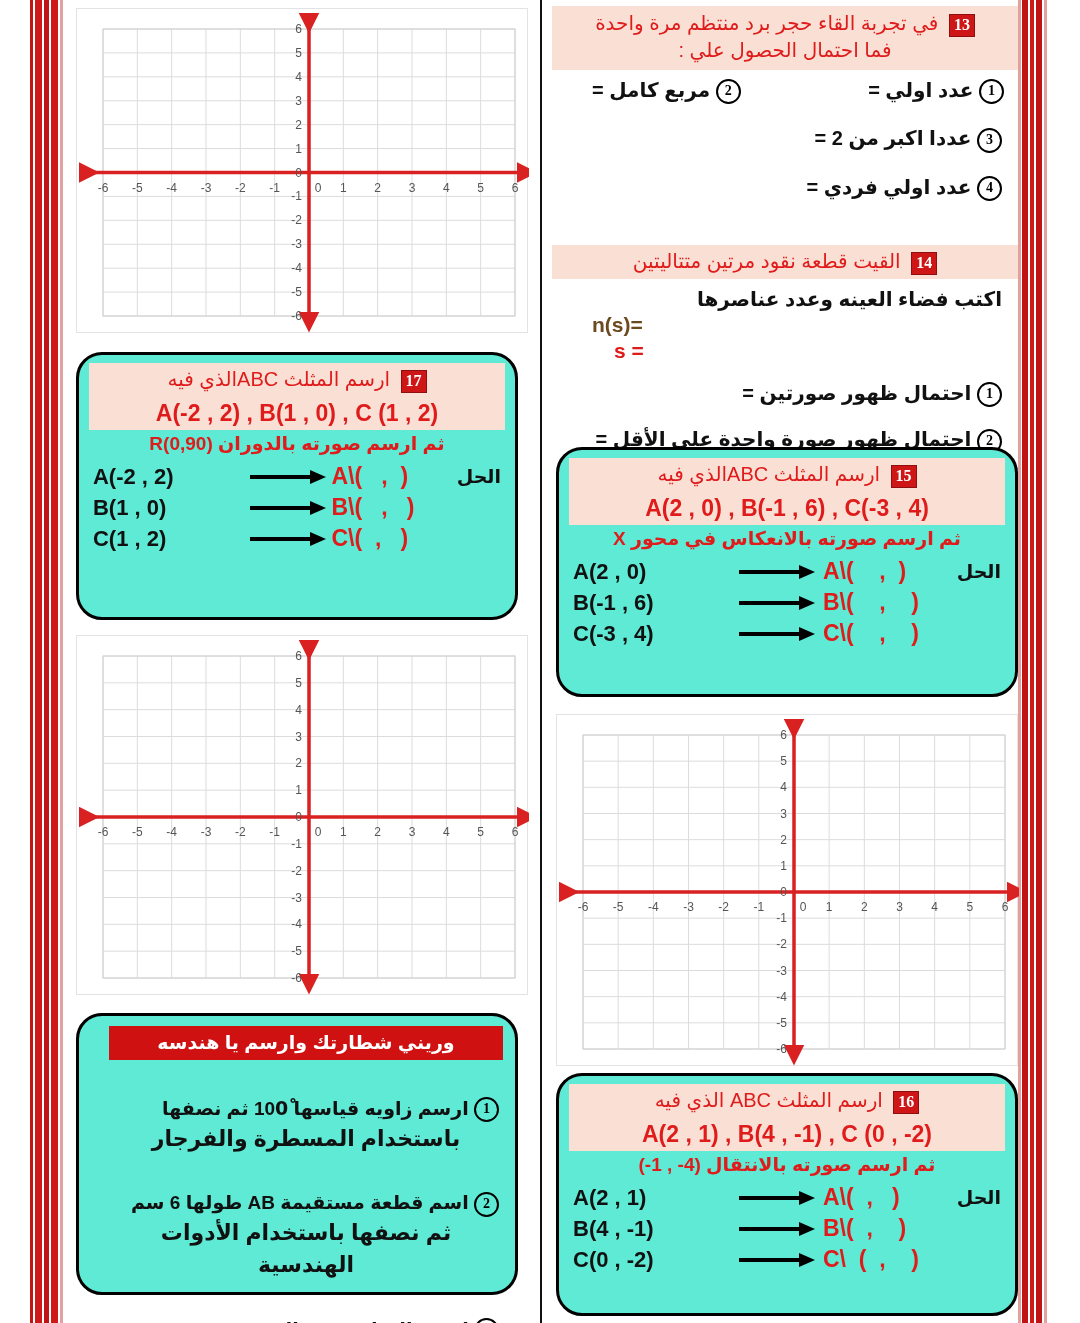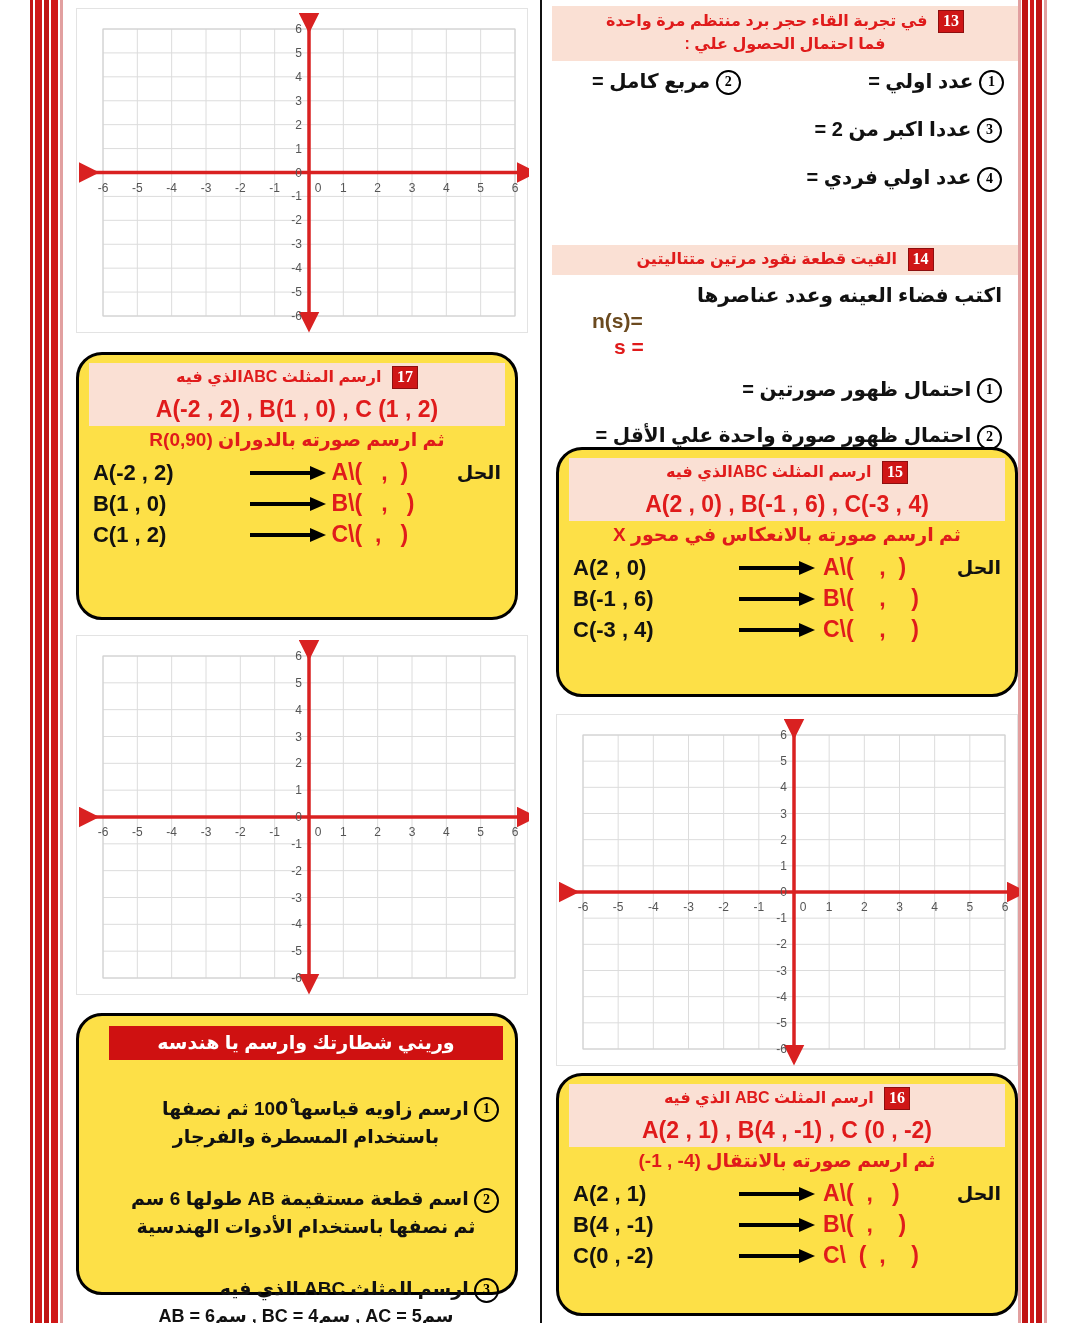--- a/index.html
+++ b/index.html
@@ -25,39 +25,39 @@
   .col-divider{
     position:absolute;left:472px;top:0;width:2px;height:1323px;background:#111;
   }
   .col-left{position:absolute;left:0;top:0;width:462px;height:1323px;}
   .col-right{position:absolute;left:484px;top:0;width:468px;height:1323px;}
 
   
   .qbox{
     border:3px solid #000;
     border-radius:26px;
-    background:#fde047;
+    background:#5eead4;
     padding:8px 10px 12px 10px;
     box-sizing:border-box;
   }
   .gridbox{
     border:1px solid #e3e3e3;
     background:#fff;
     box-sizing:border-box;
   }
 
   
   .band{
     background:#fae0d4;
     padding:3px 8px 4px 8px;
     text-align:center;
     direction:rtl;
   }
   .band-title{
-    color:#e01b1b;font-weight:bold;font-size:16px;line-height:1.35;
+    color:#e01b1b;font-weight:normal;font-size:20px;line-height:1.35;
     direction:rtl;
   }
   .band-coords{
     background:#fae0d4;
     color:#e01b1b;font-weight:bold;font-size:23px;
     text-align:center;padding:3px 6px;direction:ltr;
   }
   .sub-red{
     color:#e01b1b;font-weight:bold;font-size:19px;
     text-align:center;direction:rtl;padding:2px 4px 0 4px;
@@ -122,21 +122,21 @@
   .red-banner{
     background:#cf1111;color:#fff;font-weight:bold;font-size:19px;
     text-align:center;padding:5px 4px 6px 4px;direction:rtl;
     margin:2px 2px 4px 2px;
   }
   .task-row{
     direction:rtl;text-align:right;font-size:19px;font-weight:bold;color:#111;
     padding:5px 6px 0 4px;line-height:1.45;margin-top:30px;
   }
   .task-sub{
-    direction:rtl;text-align:center;font-size:19px;font-weight:bold;color:#111;
+    direction:rtl;text-align:center;font-size:22px;font-weight:bold;color:#111;
     padding:0 6px;line-height:1.45;
   }
   .task-eq{
     direction:ltr;text-align:center;font-size:18px;font-weight:bold;color:#111;
     padding:2px 4px 0 4px;
   }
   .n-s{
     display:flex;justify-content:flex-start;direction:ltr;
     font-size:21px;font-weight:bold;padding-left:40px;
   }

